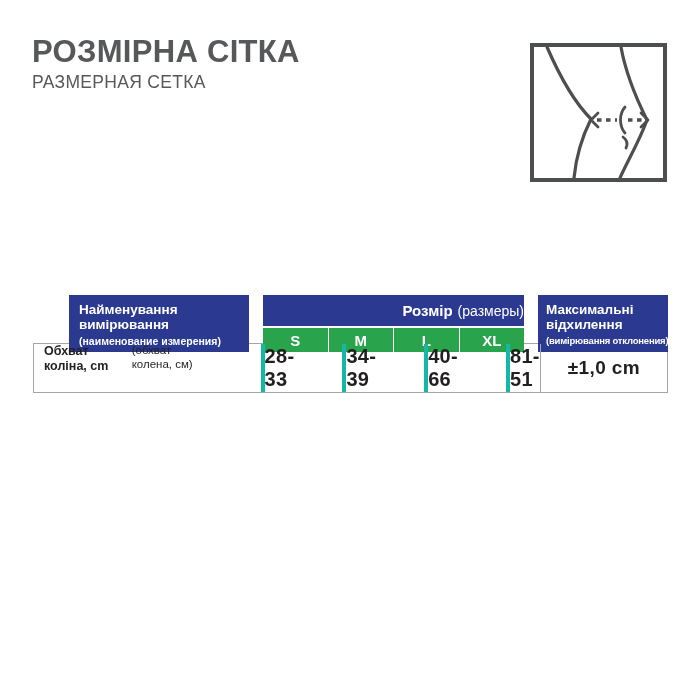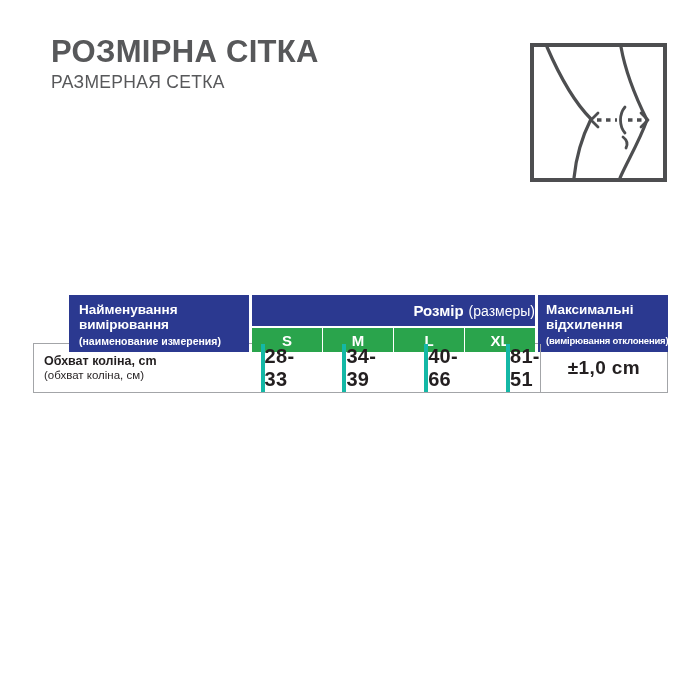--- a/index.html
+++ b/index.html
@@ -4,38 +4,38 @@
 <style>
   html,body{margin:0;padding:0;}
   .page{
     position:relative;
     width:700px;height:700px;
     background:#ffffff;
     font-family:"Liberation Sans", sans-serif;
     overflow:hidden;
   }
   
-  .titles{position:absolute;left:51px;top:36px;}
+  .titles{position:absolute;left:32px;top:36px;}
   .title-ua{
     margin:0;font-size:31px;font-weight:bold;color:#57585a;
     letter-spacing:0.3px;line-height:1;
   }
   .title-ru{
     margin:7px 0 0 0;font-size:17.5px;font-weight:normal;color:#57585a;
     letter-spacing:0.3px;line-height:1;
   }
   
   .knee-box{position:absolute;left:530px;top:43px;width:137px;height:139px;}
   .knee-box svg{display:block;}
   
   .size-table{position:absolute;left:33px;top:295px;width:635px;}
   .t-header{
     display:grid;
     grid-template-columns:180px 1fr 130px;
-    column-gap:3px;
+    column-gap:14px;
     height:48px;
     padding-left:36px;
   }
   .hcell{background:#2b3990;color:#ffffff;box-sizing:border-box;}
   .name-h{
     padding:7px 8px 5px 10px;
     display:flex;flex-direction:column;justify-content:flex-start;
   }
   .h-ua{font-weight:bold;font-size:13.5px;line-height:1.12;}
   .h-ru{font-weight:bold;font-size:10.5px;margin-top:3px;white-space:nowrap;}
@@ -60,21 +60,21 @@
     display:flex;align-items:center;justify-content:center;
     font-weight:bold;font-size:15px;
   }
   .t-row{
     display:flex;height:50px;box-sizing:border-box;
     border:1px solid #a3a5a8;background:#ffffff;
     color:#231f20;
   }
   .cell{box-sizing:border-box;display:flex;align-items:center;justify-content:center;}
   .name-c{
-    width:181px;flex-direction:column;align-items:flex-start;justify-content:center;
+    width:181px;flex-direction:row;align-items:flex-start;justify-content:center;
     padding-left:10px;
   }
   .n-ua{font-weight:bold;font-size:12.5px;line-height:1.2;}
   .n-ru{font-weight:normal;font-size:11.5px;line-height:1.2;}
   .val{flex:1;border-left:4px solid #14b8a6;font-weight:bold;font-size:20px;letter-spacing:0.3px;margin-left:48px;}
   .dev{width:129px;border-left:1px solid #a3a5a8;font-weight:bold;font-size:19px;letter-spacing:0.4px;}
 </style>
 </head>
 <body>
 
@@ -120,21 +120,21 @@
       </div>
       <div class="hcell dev-h">
         <div class="h-ua">Максимальні відхилення</div>
         <div class="h-ru">(вимірювання отклонения)</div>
       </div>
     </div>
 
     <div class="t-row">
       <div class="cell name-c">
         <div class="n-ua">Обхват коліна, cm</div>
-        <div class="n-ru">(обхват коліна, см)</div>
+        <div class="n-ru">(обхват колена, см)</div>
       </div>
       <div class="cell val">28-33</div>
       <div class="cell val">34-39</div>
       <div class="cell val">40-66</div>
       <div class="cell val">81-51</div>
       <div class="cell dev">±1,0 cm</div>
     </div>
 
   </section>
 

